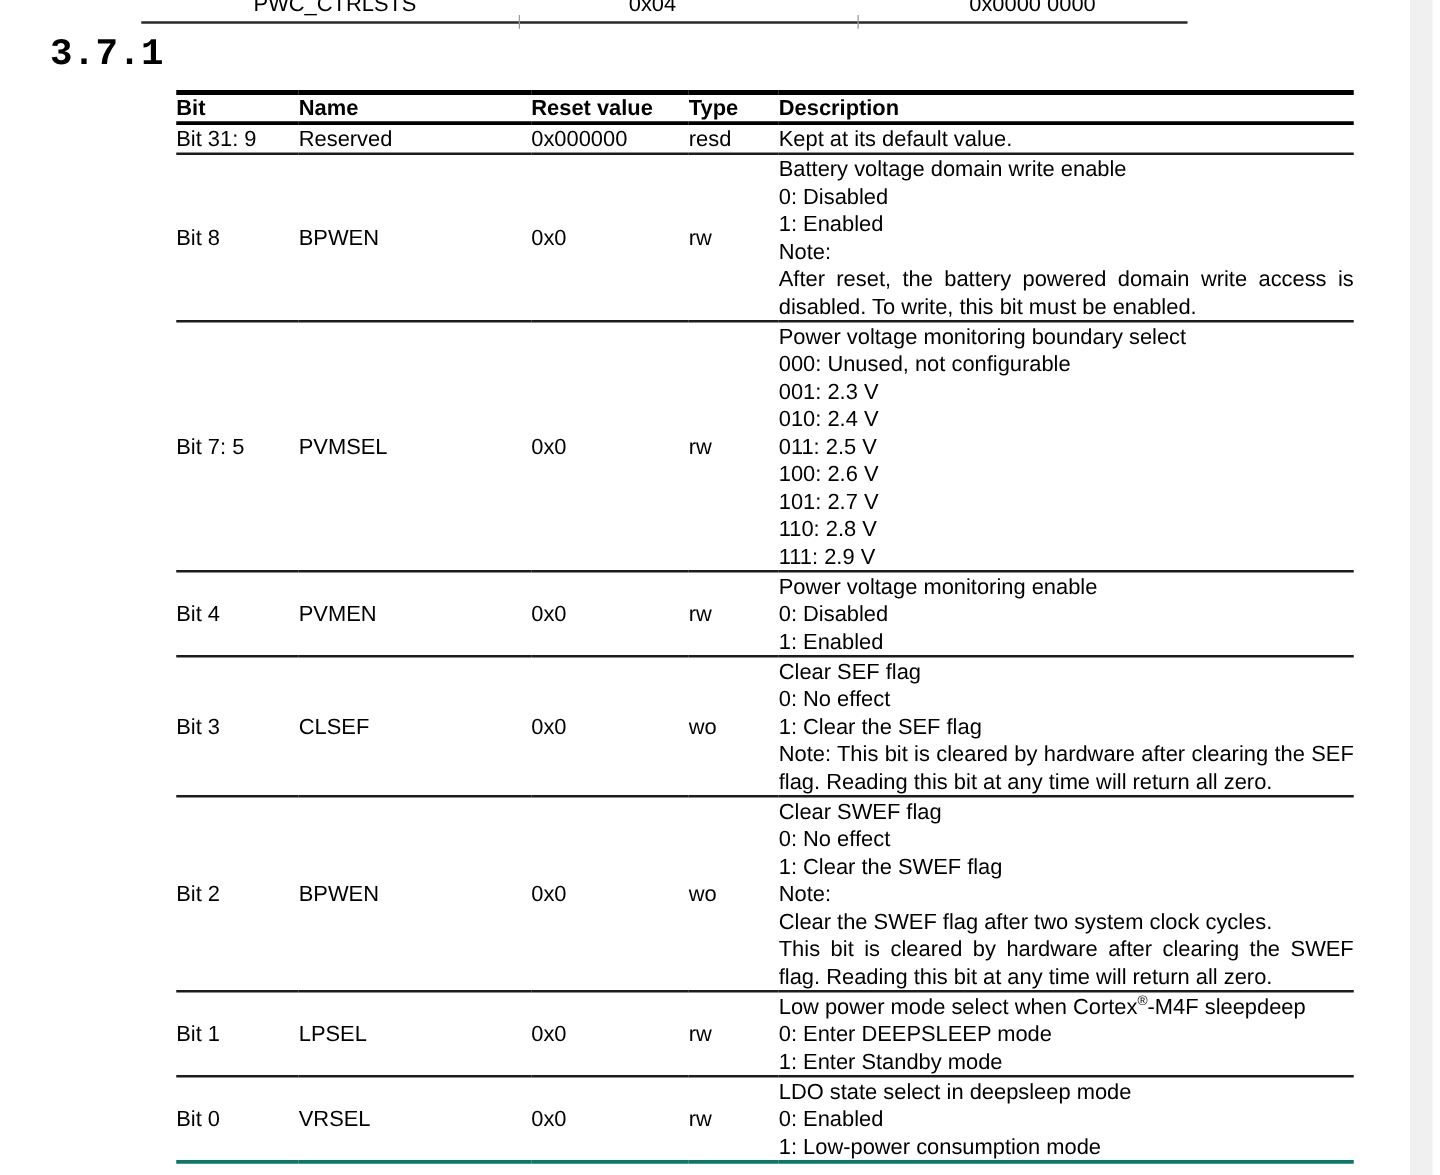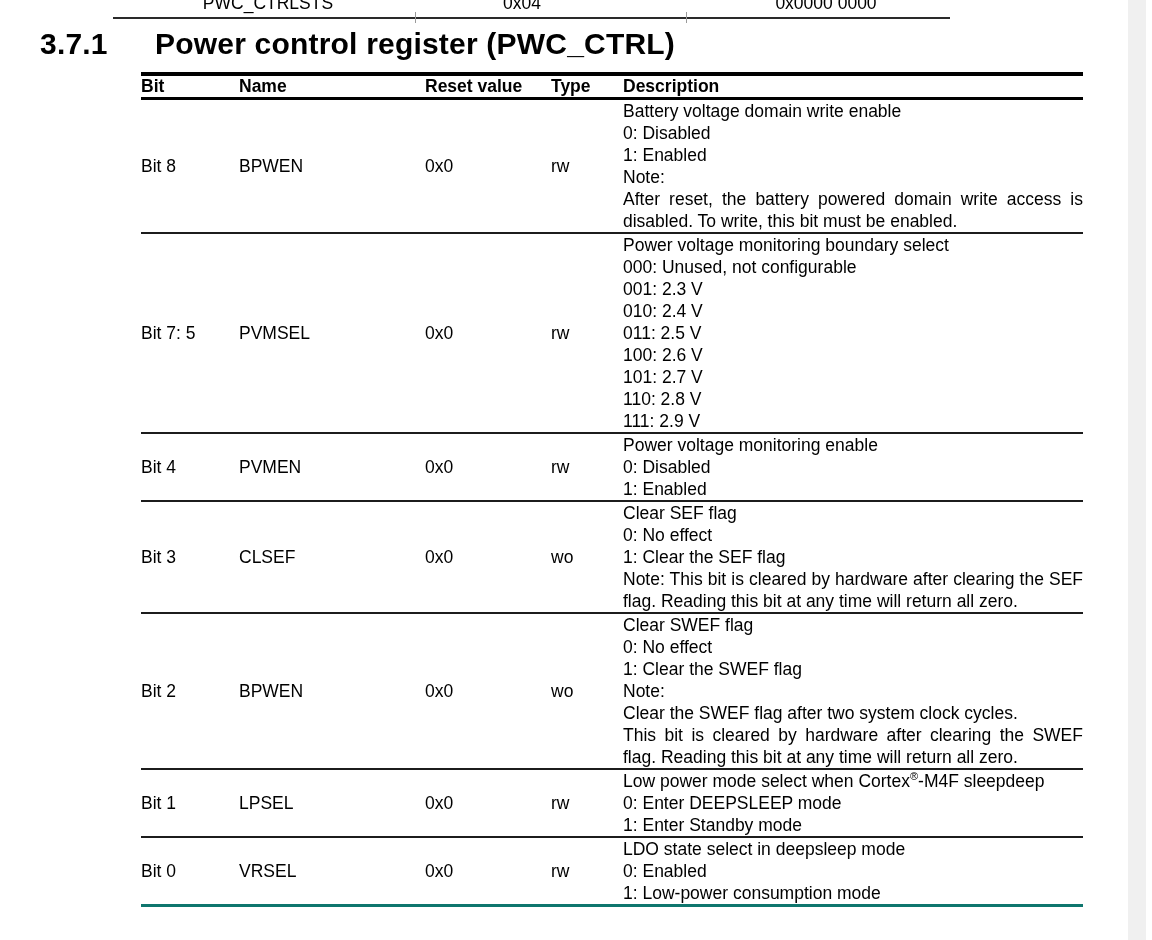--- a/index.html
+++ b/index.html
@@ -59,21 +59,21 @@
   .heading {
     position: absolute;
     left: 40px;
     top: 27px;
     display: flex;
     font-size: 30px;
     font-weight: bold;
     letter-spacing: 0.2px;
     white-space: nowrap;
   }
-  .heading .h-num { width: 115px; }
+  .heading .h-num { width: 115px; font-family: Liberation Mono, monospace; }
 
   
   table.reg {
     position: absolute;
     left: 113px;
     top: 72px;
     width: 942px;
     border-collapse: collapse;
     table-layout: fixed;
     font-size: 17.5px;
@@ -127,21 +127,20 @@
   <span class="prev-cell name">PWC_CTRLSTS</span>
   <span class="prev-cell offset">0x04</span>
   <span class="prev-cell reset">0x0000 0000</span>
 </div>
 <div class="prev-line"></div>
 <div class="prev-tick t1"></div>
 <div class="prev-tick t2"></div>
 
 <div class="heading">
   <span class="h-num">3.7.1</span>
-  <span class="h-title">Power control register (PWC_CTRL)</span>
 </div>
 
 <table class="reg">
   <colgroup>
     <col class="c0">
       <col class="c1">
       <col class="c2">
       <col class="c3">
       <col class="c4">
   </colgroup>
@@ -149,20 +148,29 @@
     <tr>
       <th>Bit</th>
       <th>Name</th>
       <th>Reset value</th>
       <th>Type</th>
       <th>Description</th>
     </tr>
   </thead>
   <tbody>
       <tr>
+        <td class="c-bit">Bit 31: 9</td>
+        <td class="c-name">Reserved</td>
+        <td class="c-reset">0x000000</td>
+        <td class="c-type">resd</td>
+        <td class="c-desc">
+          <div class="desc-line">Kept at its default value.</div>
+        </td>
+      </tr>
+      <tr>
         <td class="c-bit">Bit 8</td>
         <td class="c-name">BPWEN</td>
         <td class="c-reset">0x0</td>
         <td class="c-type">rw</td>
         <td class="c-desc">
           <div class="desc-line">Battery voltage domain write enable</div>
           <div class="desc-line">0: Disabled</div>
           <div class="desc-line">1: Enabled</div>
           <div class="desc-line">Note:</div>
           <div class="desc-line justify">After reset, the battery powered domain write access is disabled. To write, this bit must be enabled.</div>

